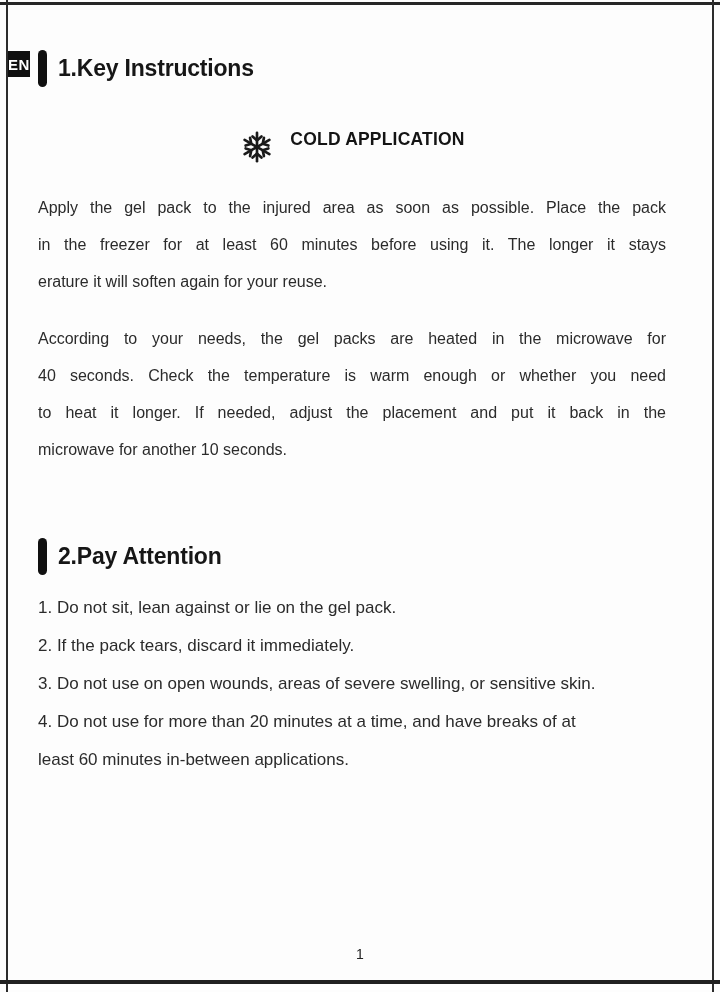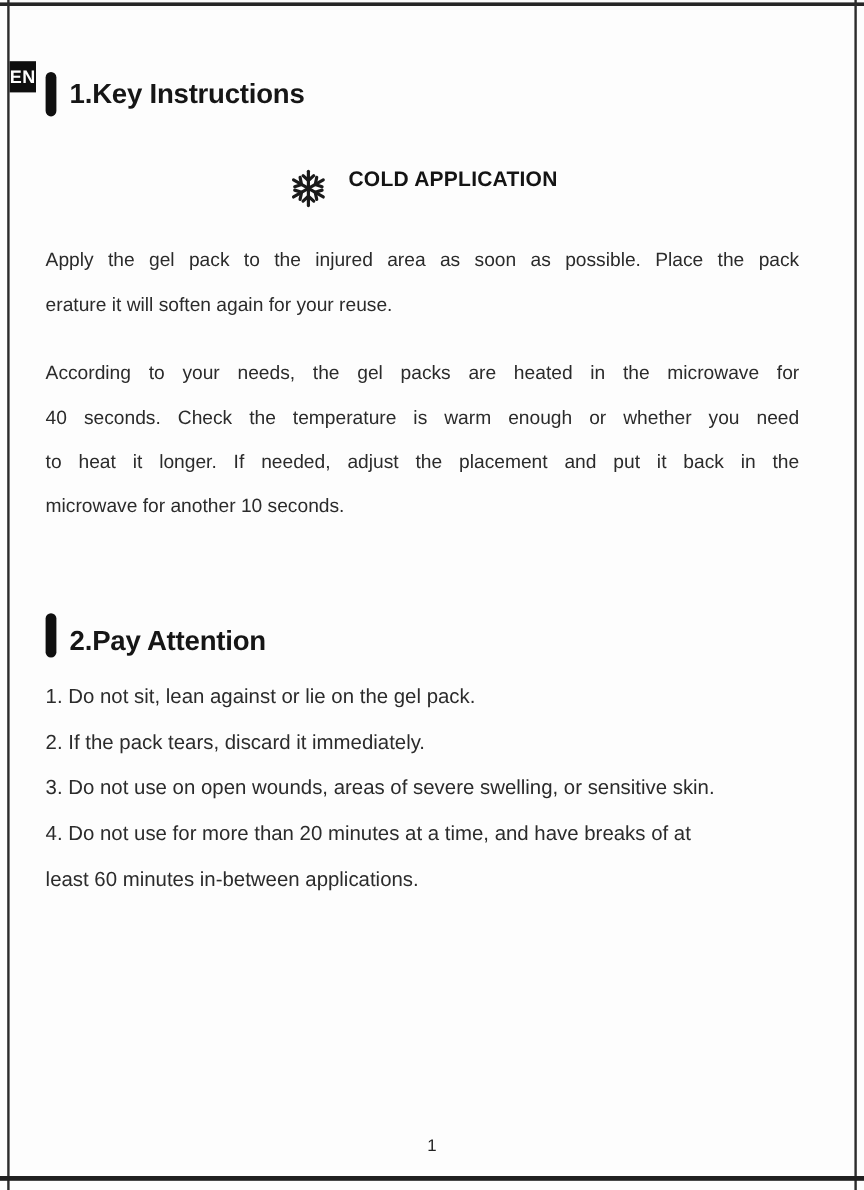--- a/index.html
+++ b/index.html
@@ -16,26 +16,26 @@
   .frame-right{position:absolute;left:712px;top:0;width:2px;height:992px;background:#2c2c2c;}
 
   .lang-badge{
     position:absolute;left:8px;top:51px;width:22px;height:26px;
     background:#0f0f0f;color:#fff;display:flex;align-items:center;justify-content:center;
     font-size:15px;font-weight:bold;letter-spacing:.5px;
   }
 
   .content{
     position:absolute;left:0;top:0;width:720px;height:736px;
-    box-sizing:border-box;padding:12px 54px 0 38px;
+    box-sizing:border-box;padding:2px 54px 0 38px;
   }
 
   .heading-row{display:flex;align-items:center;gap:11px;}
   .heading-row.first{margin-top:48px;}
-  .heading-row.second{margin-top:70px;align-items:flex-end;}
+  .heading-row.second{margin-top:70px;}
   .heading-bar{width:9px;height:37px;background:#101010;border-radius:4.5px;flex:0 0 auto;}
   .heading-text{
     font-size:23px;font-weight:bold;color:#161616;letter-spacing:-0.2px;
   }
 
   .sub-header{display:flex;align-items:flex-start;justify-content:center;gap:15px;height:36px;}
   .sub-header.cold{margin-top:42px;}
   .sub-header.hot{margin-top:54px;}
   .sub-title{font-size:17.5px;font-weight:bold;color:#141414;letter-spacing:.2px;}
   .icon-wrap{display:flex;align-items:center;justify-content:center;}
@@ -95,20 +95,21 @@
             <path d="M12.8 7 L17 10.8 L21.2 7" fill="none"></path>
             <path d="M12.8 27 L17 23.2 L21.2 27" fill="none"></path>
           </g>
         </svg>
       </span>
       <span class="sub-title">COLD APPLICATION</span>
     </div>
 
     <div class="para">
       <div class="pline">Apply the gel pack to the injured area as soon as possible. Place the pack</div>
+      <div class="pline">in the freezer for at least 60 minutes before using it. The longer it stays</div>
       <div class="pline last">erature it will soften again for your reuse.</div>
     </div>
 
 
     <div class="para hot-para">
       <div class="pline">According to your needs, the gel packs are heated in the microwave for</div>
       <div class="pline">40 seconds. Check the temperature is warm enough or whether you need</div>
       <div class="pline">to heat it longer. If needed, adjust the placement and put it back in the</div>
       <div class="pline last">microwave for another 10 seconds.</div>
     </div>

